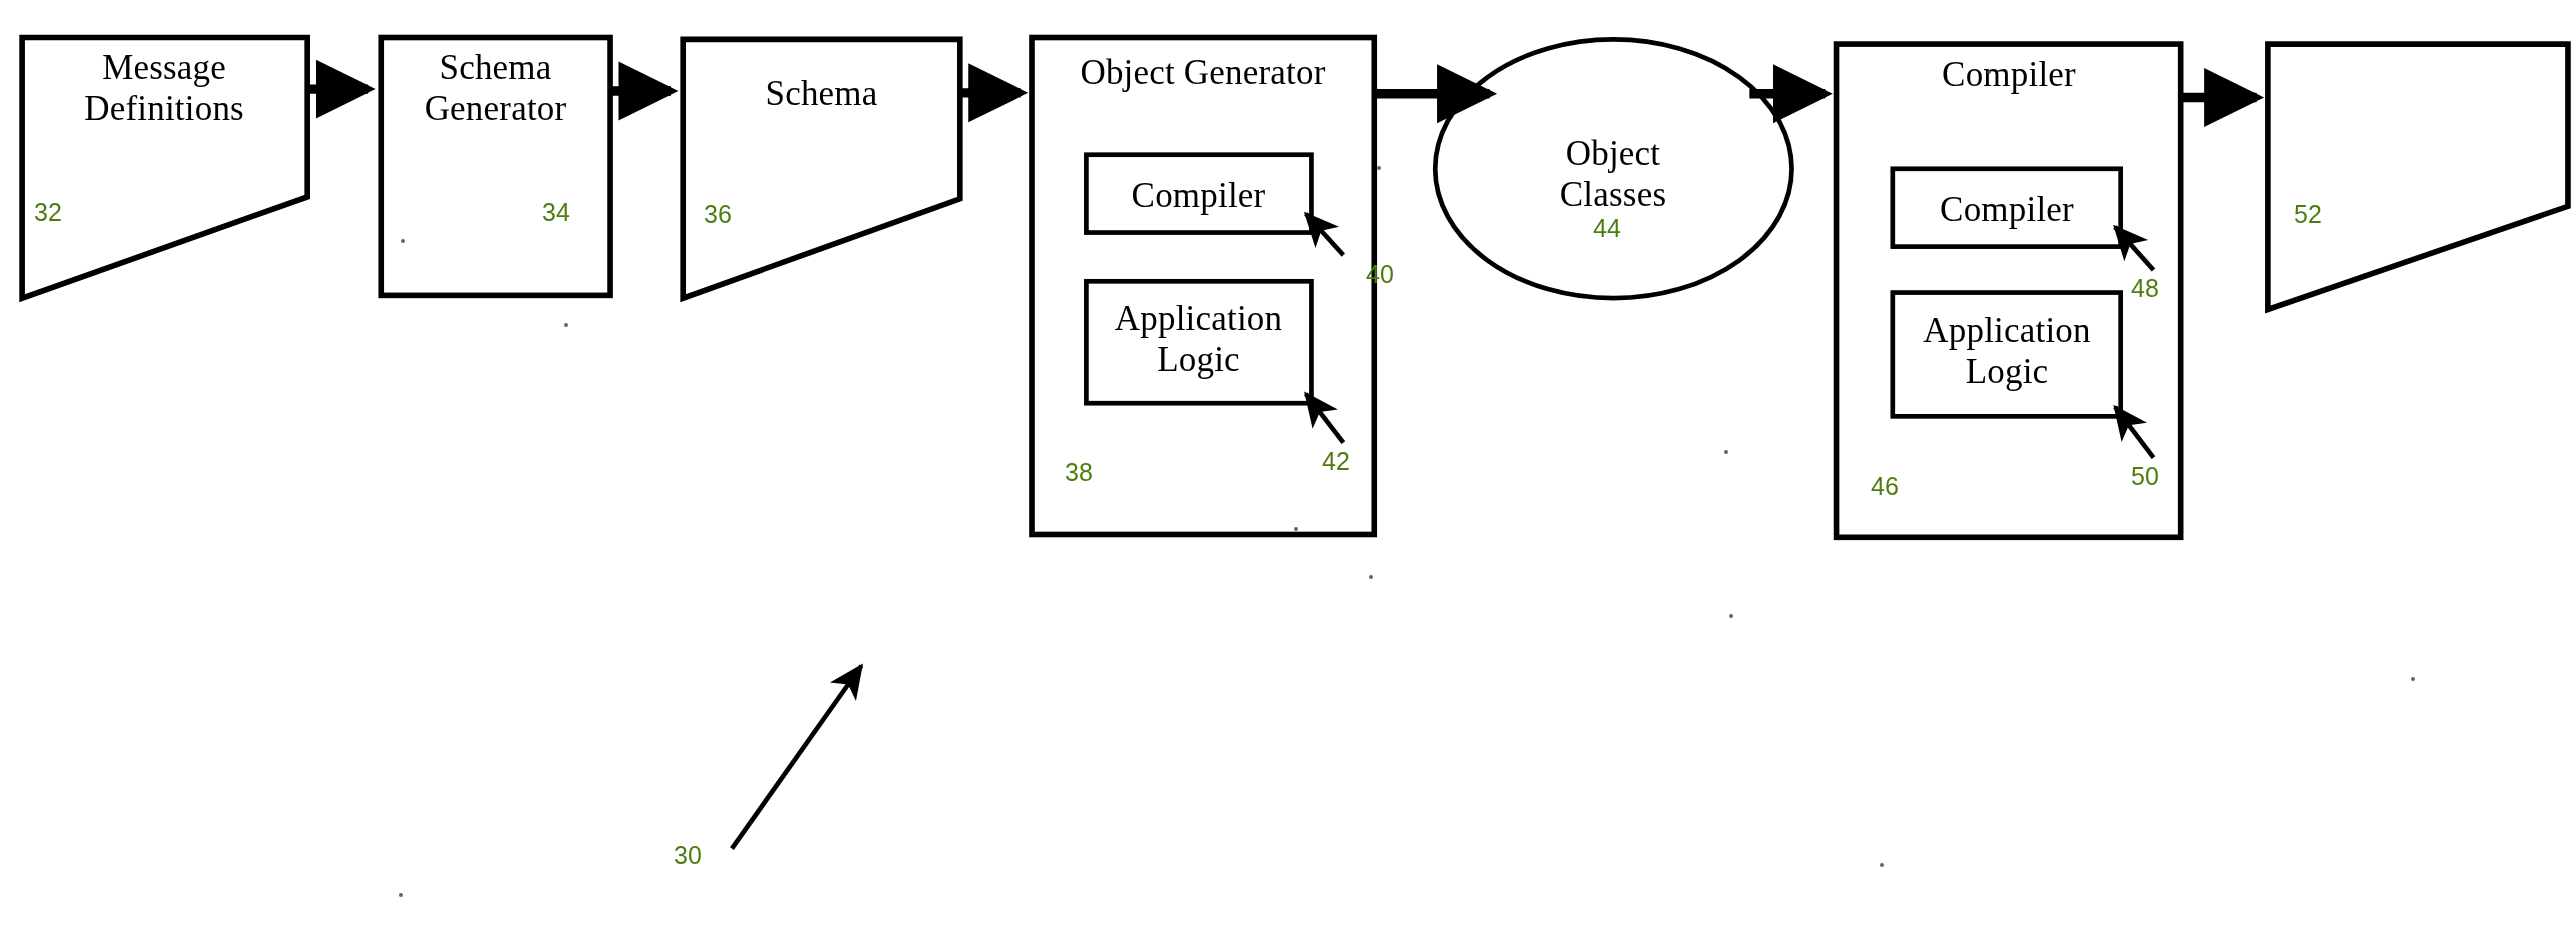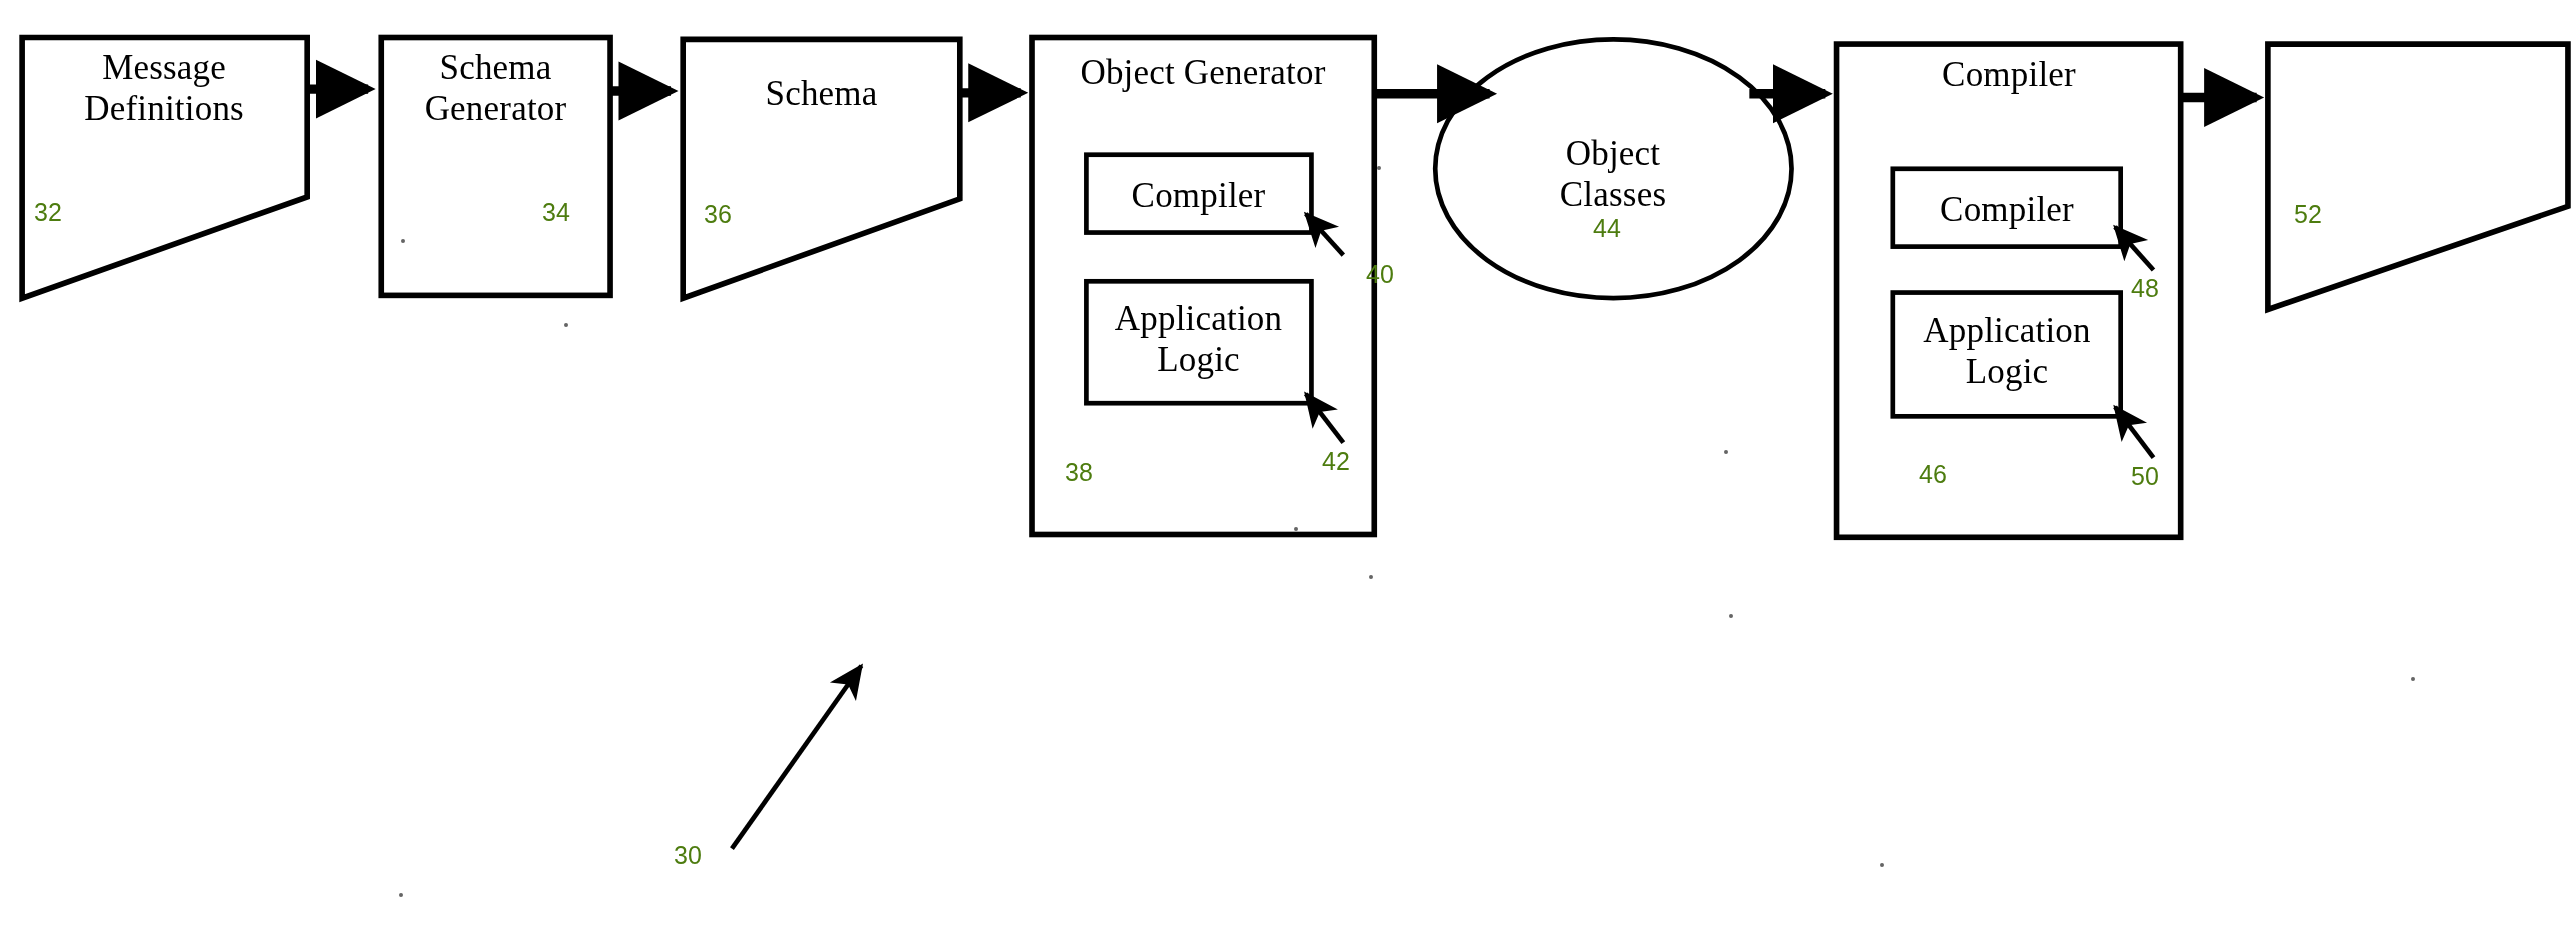--- a/index.html
+++ b/index.html
@@ -129,21 +129,21 @@
   <div class="refnum" style="left:34px; top:198px;">32</div>
 
   <div class="refnum" style="left:542px; top:198px;">34</div>
 
   <div class="refnum" style="left:704px; top:200px;">36</div>
 
   <div class="refnum" style="left:1065px; top:458px;">38</div>
 
   <div class="refnum" style="left:1593px; top:214px;text-align:center;">44</div>
 
-  <div class="refnum" style="left:1871px; top:460px;margin-left:48px;">46</div>
+  <div class="refnum" style="left:1871px; top:472px;">46</div>
 
   <div class="refnum" style="left:2294px; top:200px;text-align:right;">52</div>
 
   <div class="refnum" style="left:1322px; top:260px;margin-left:44px;">40</div>
 
   <div class="refnum" style="left:1322px; top:447px;">42</div>
 
   <div class="refnum" style="left:2131px; top:274px;">48</div>
 
   <div class="refnum" style="left:2131px; top:462px;">50</div>

